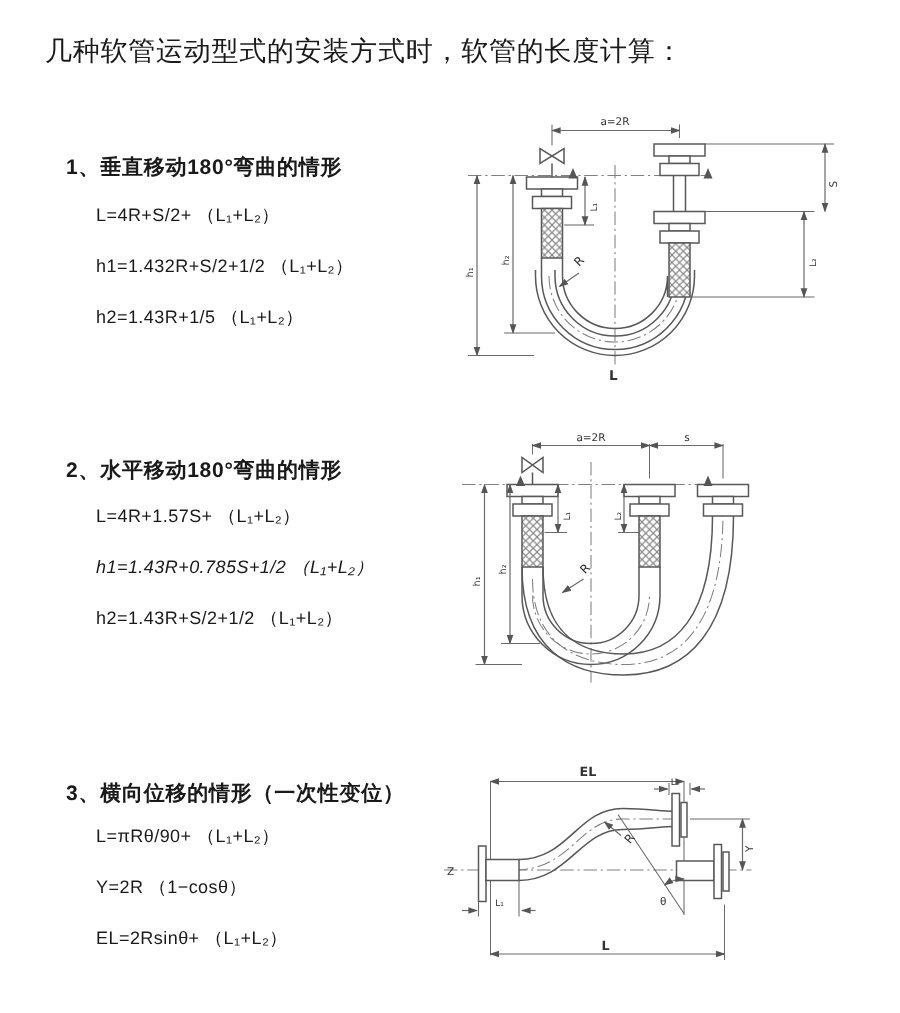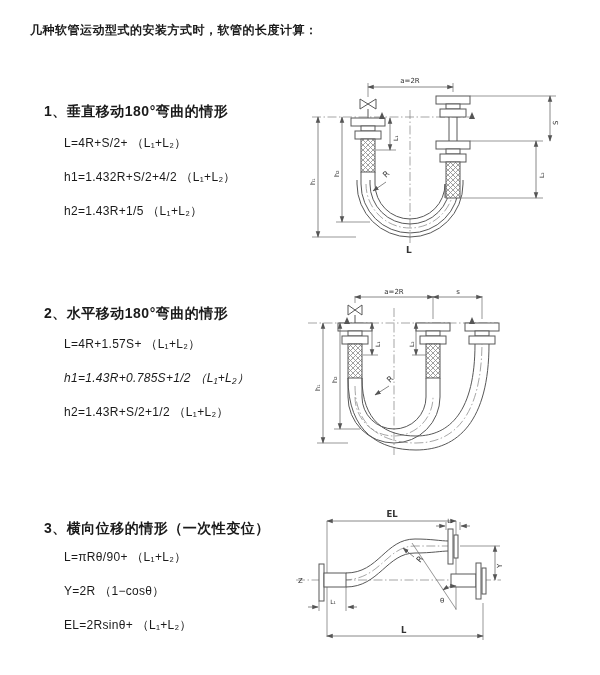--- a/index.html
+++ b/index.html
@@ -2,39 +2,39 @@
 <html><head>
 <meta charset="utf-8">
 <style>
   html,body{margin:0;padding:0;}
   body{
     width:600px;height:675px;position:relative;background:#ffffff;
     font-family:"Liberation Sans","DejaVu Sans",sans-serif;
     color:#1a1a1a;overflow:hidden;
   }
   .abs{position:absolute;white-space:nowrap;}
-  .title{font-size:12px;font-weight:700;letter-spacing:.5px;}
+  .title{font-size:18px;font-weight:400;letter-spacing:.5px;}
   .heading{font-size:14px;font-weight:700;letter-spacing:.5px;}
   .formula{font-size:12px;font-weight:500;letter-spacing:.3px;}
   svg{position:absolute;overflow:visible;}
   svg text{fill:#333;font-family:"DejaVu Sans","Liberation Sans",sans-serif;}
   .dl{stroke:#6a6a6a;stroke-width:.8;fill:none;}          
   .ml{stroke:#585858;stroke-width:1;fill:none;}           
   .fl{stroke:#585858;stroke-width:1;fill:#ffffff;}        
   .cl{stroke:#808080;stroke-width:.7;fill:none;stroke-dasharray:9 2.5 1.5 2.5;} 
   .thin{stroke:#6a6a6a;stroke-width:.7;fill:none;}
 </style>
 </head>
 <body>
 
 <div class="abs title" style="left:30px;top:22px;">几种软管运动型式的安装方式时，软管的长度计算：</div>
 
 <div class="abs heading" style="left:44px;top:103px;text-align:right;">1、垂直移动180°弯曲的情形</div>
 <div class="abs formula" style="left:64px;top:135px;">L=4R+S/2+ （L₁+L₂）</div>
-<div class="abs formula" style="left:64px;top:169px;">h1=1.432R+S/2+4/2 （L₁+L₂）</div>
+<div class="abs formula" style="left:64px;top:169px;">h1=1.432R+S/2+1/2 （L₁+L₂）</div>
 <div class="abs formula" style="left:64px;top:203px;">h2=1.43R+1/5 （L₁+L₂）</div>
 
 <svg style="left:298px;top:70px;" width="295" height="200" viewBox="0 0 295 200">
   <defs>
     <marker id="a1" viewBox="0 0 10 10" refX="9" refY="5" markerWidth="8" markerHeight="8" orient="auto-start-reverse">
       <path d="M0,1.5 L10,5 L0,8.5 z" fill="#555"></path>
     </marker>
     <pattern id="h1p" width="5" height="5" patternUnits="userSpaceOnUse">
       <rect width="5" height="5" fill="#fff"></rect>
       <path d="M0,0 L5,5 M5,0 L0,5" stroke="#8a8a8a" stroke-width="0.8"></path>

